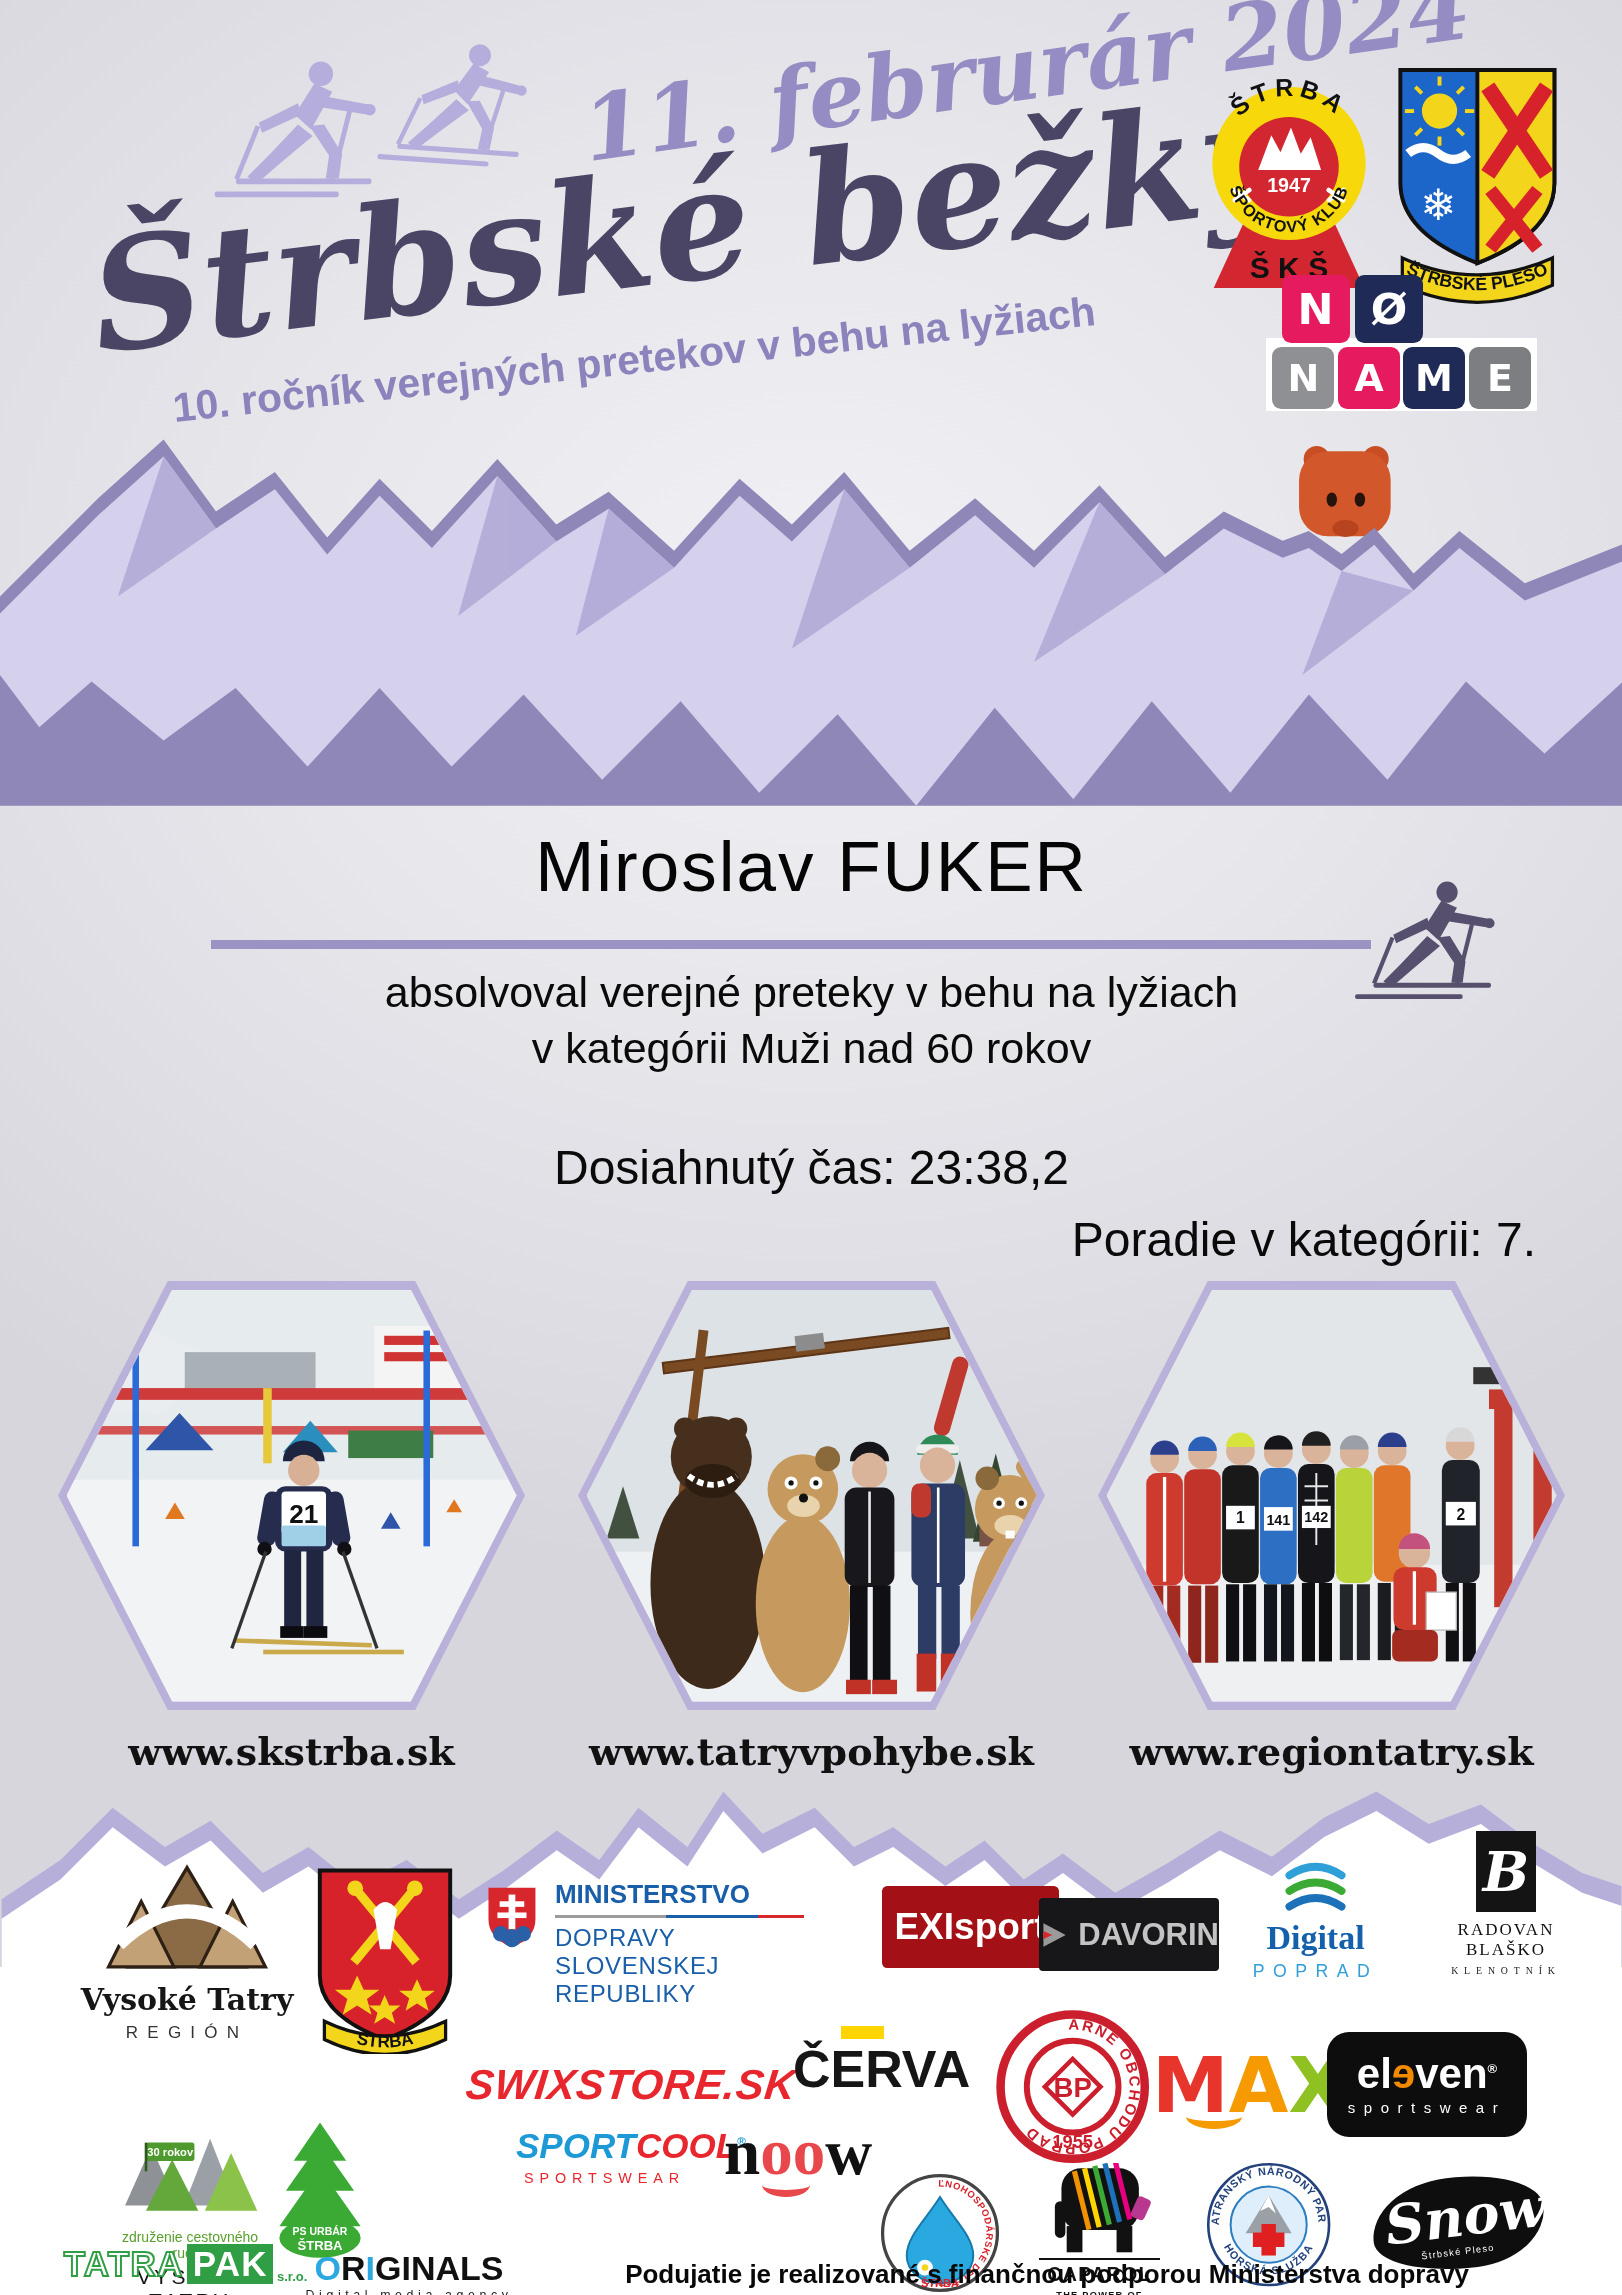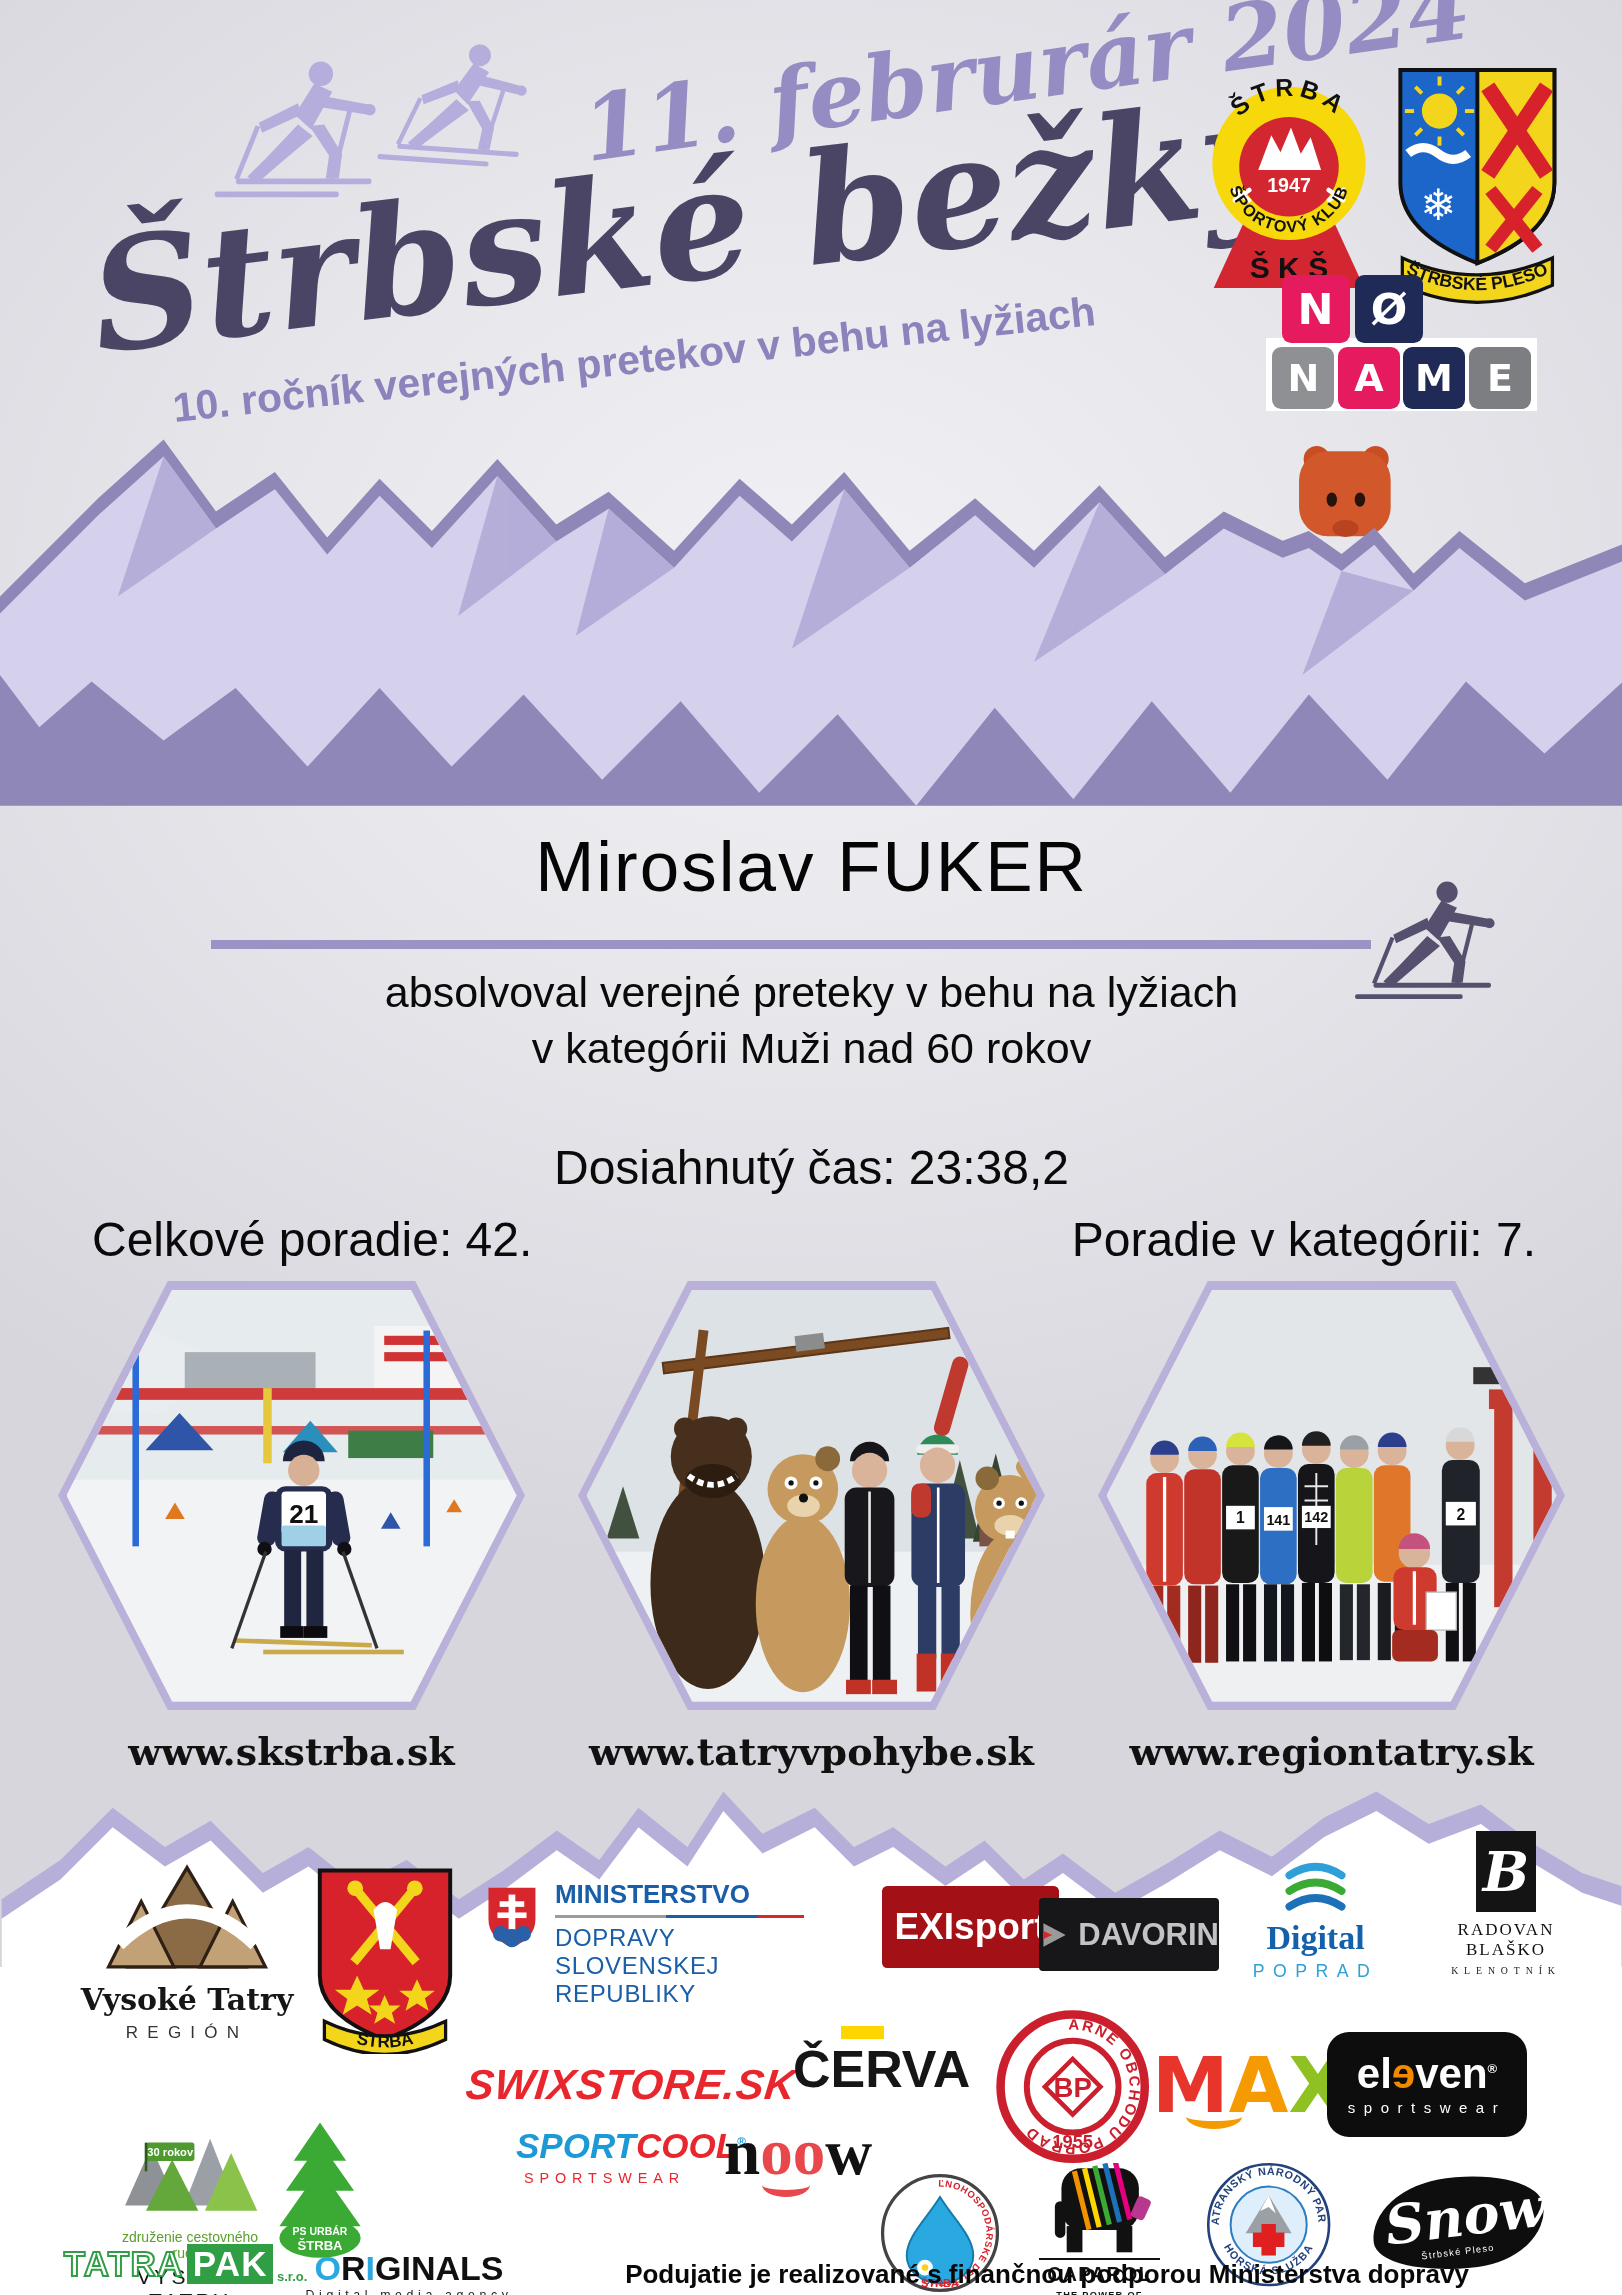--- a/index.html
+++ b/index.html
@@ -246,21 +246,20 @@
   </svg>
 
   <div id="certName" class="abs">Miroslav FUKER</div>
   <div id="divider" class="abs"></div>
   <svg id="dividerSkier" class="abs" width="157" height="131" viewBox="0 0 220 185">
     <use href="#skier-shape" fill="#56506e"></use>
   </svg>
   <div id="certLine1" class="abs">absolvoval verejné preteky v behu na lyžiach</div>
   <div id="certLine2" class="abs">v kategórii Muži nad 60 rokov</div>
   <div id="certTime" class="abs">Dosiahnutý čas: 23:38,2</div>
-  <div id="certOverall" class="abs">Celkové poradie: 42.</div>
   <div id="certCategory" class="abs">Poradie v kategórii: 7.</div>
 
   <div id="hex1" class="hex">
     <div class="ph"><svg width="450" height="412" viewBox="0 0 688 630">
       <rect width="688" height="300" fill="#e6ebee"></rect>
       <rect y="290" width="688" height="340" fill="#f1f3f5"></rect>
       <polygon points="0,130 120,60 260,115 140,190 0,180" fill="#e9edf0"></polygon>
       <rect x="180" y="95" width="200" height="70" fill="#a9b0b6"></rect>
       <rect x="470" y="55" width="200" height="95" fill="#f4f4f4"></rect>
       <rect x="485" y="70" width="120" height="14" fill="#d03333"></rect>

